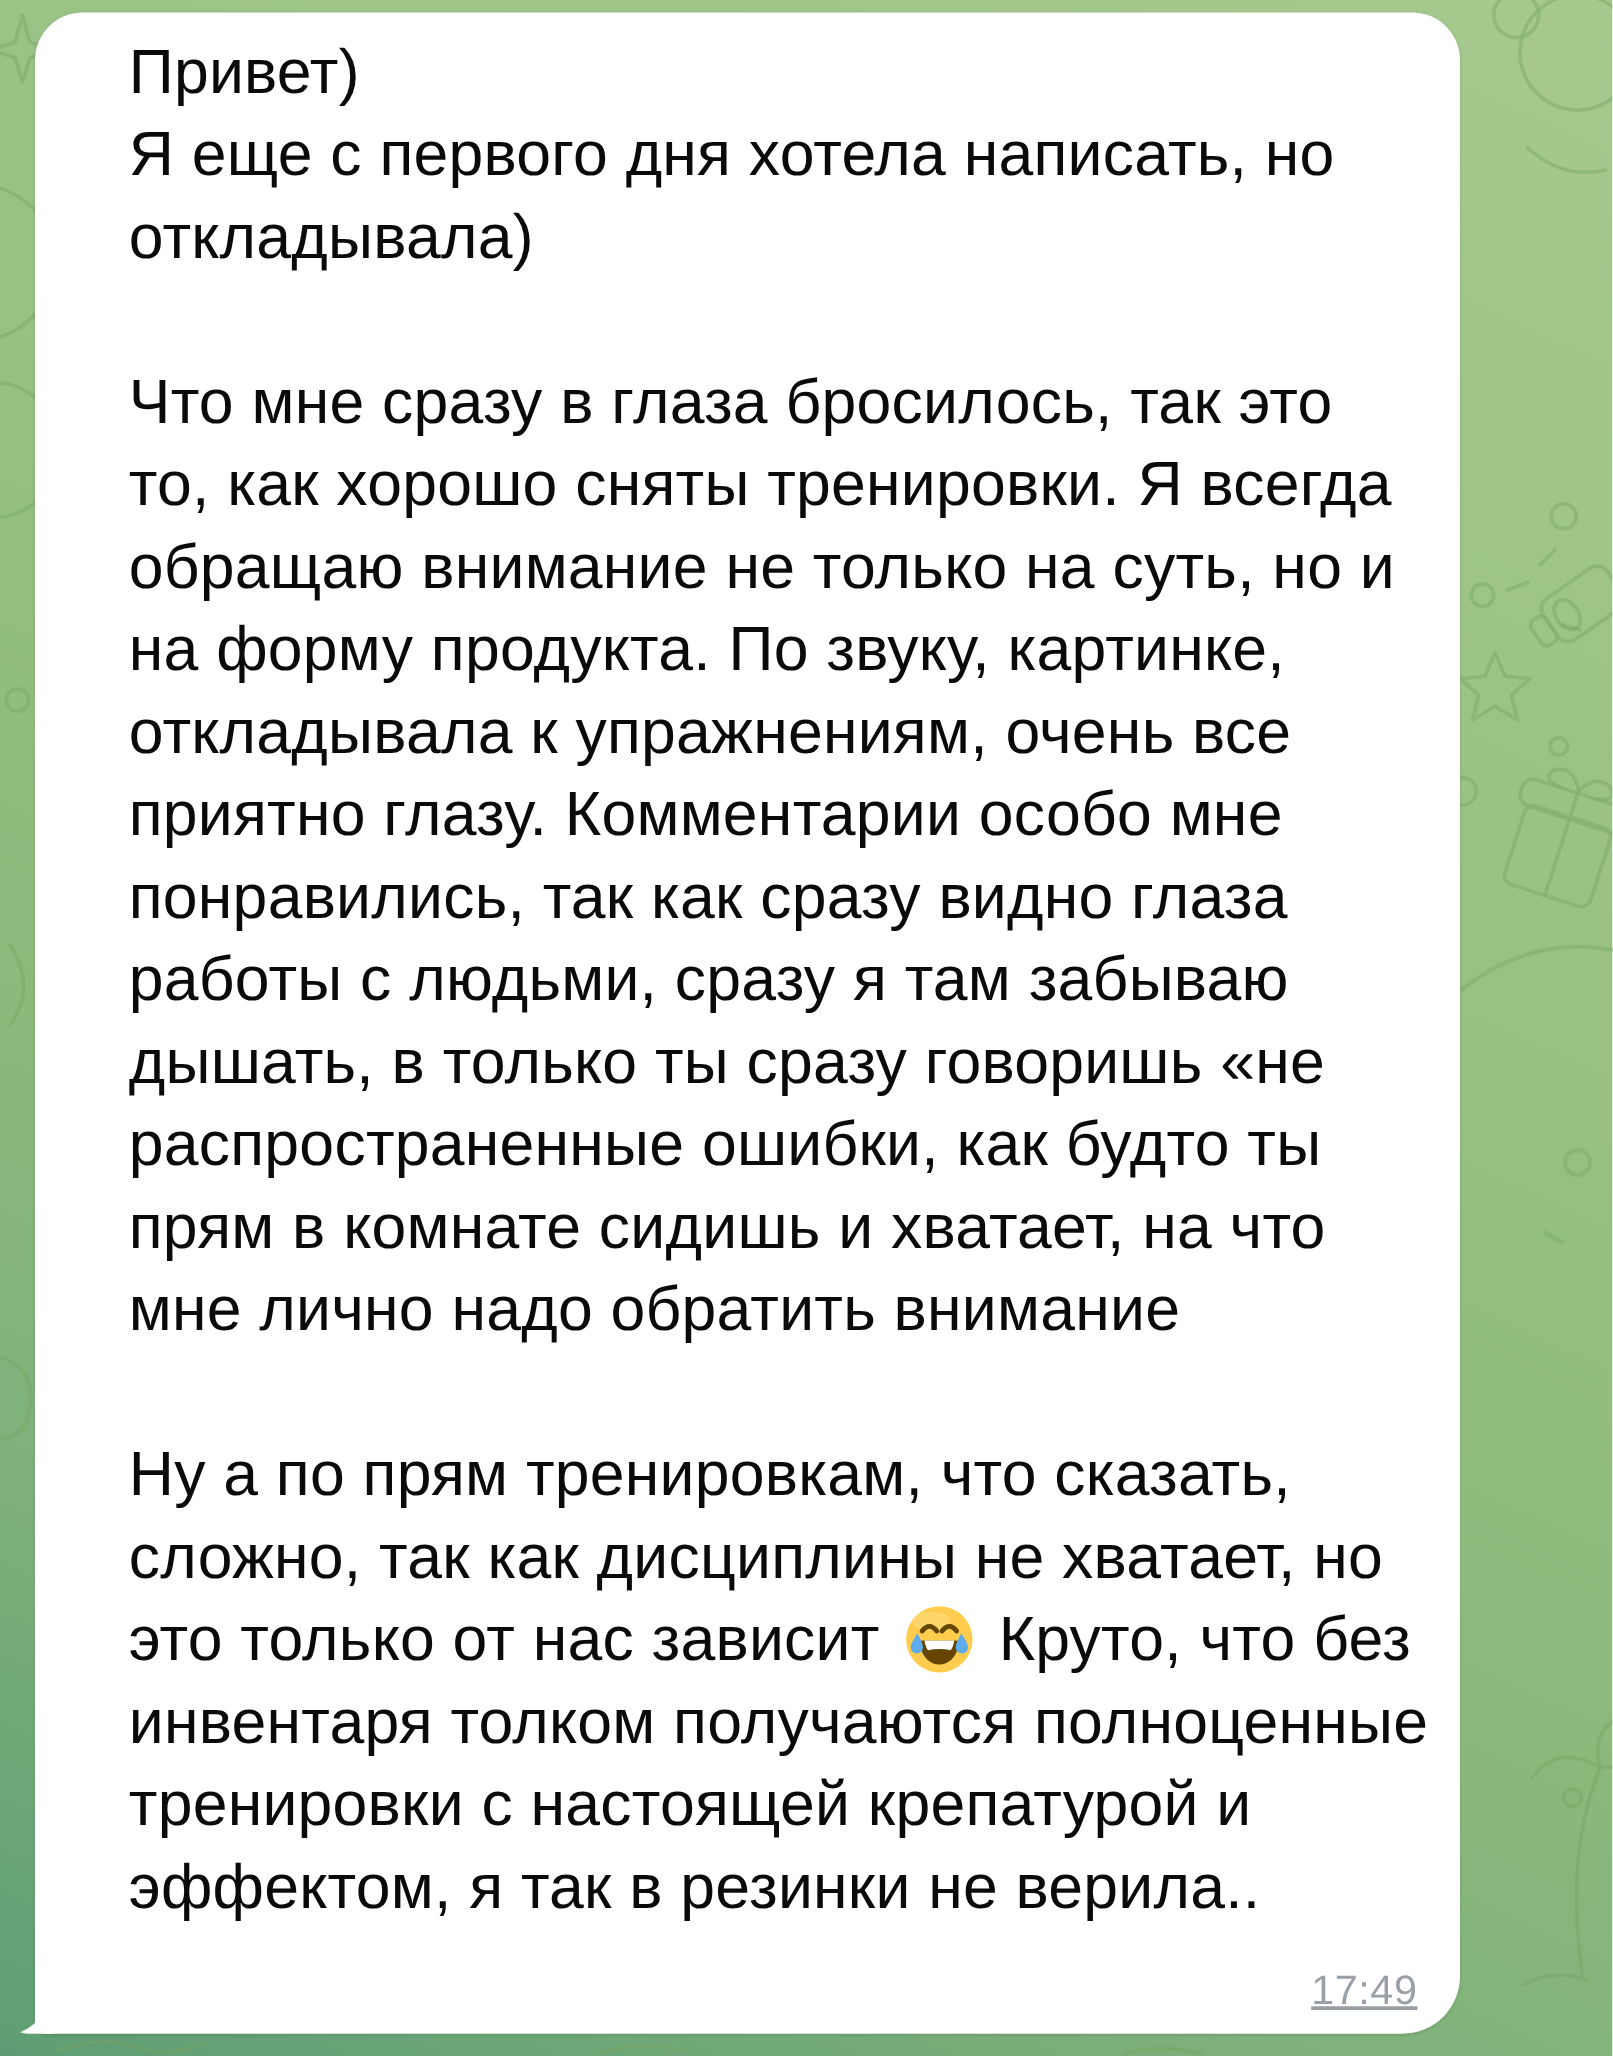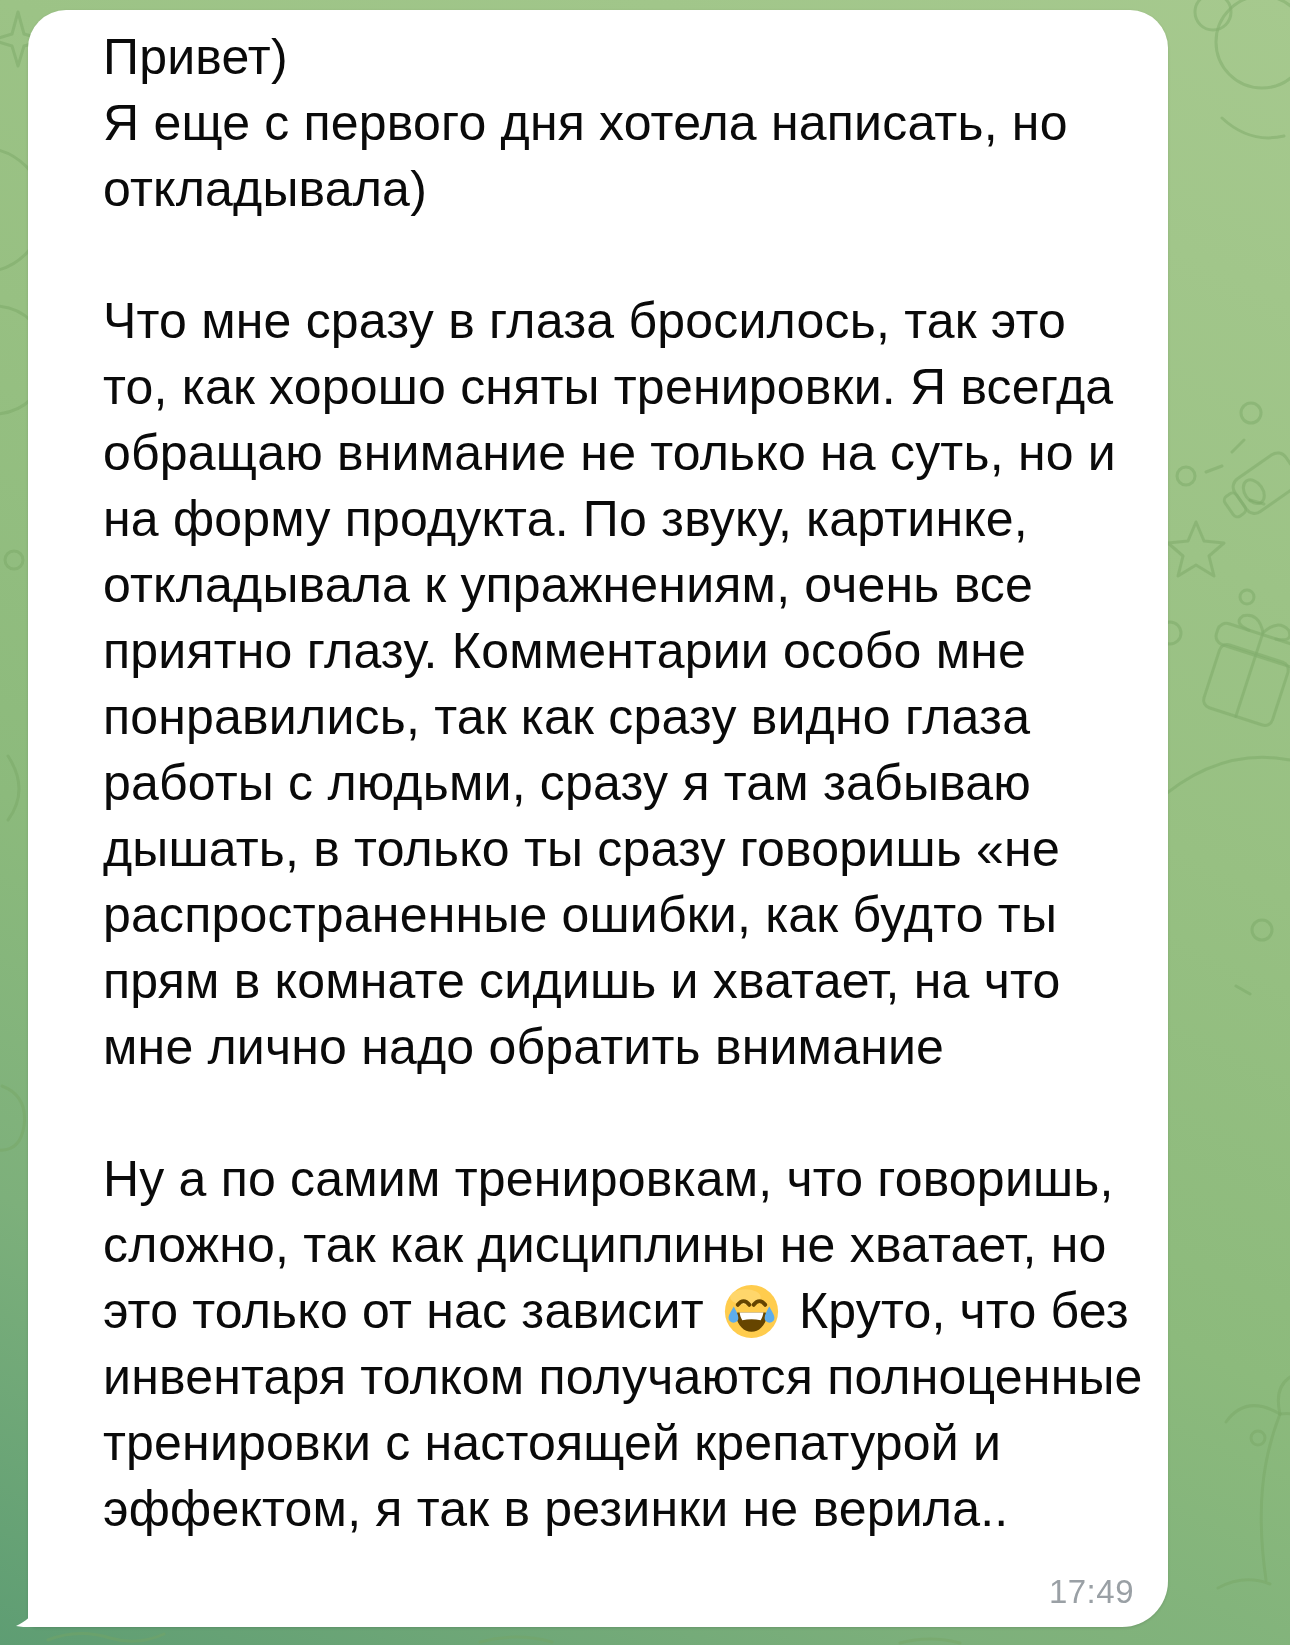--- a/index.html
+++ b/index.html
@@ -30,21 +30,21 @@
     margin-left: 40px;
   }
   .line { height: 66px; white-space: nowrap; overflow: visible; }
   .emoji {
     display: inline-block; width: 55px; height: 55px;
     vertical-align: -11px; margin: 0 6px;
   }
   .emoji svg { width: 100%; height: 100%; display: block; }
   .time {
     position: absolute; right: 34px; bottom: 16px;
-    color: #9aa0a5; font-size: 33px; letter-spacing: 0.5px;
+    color: #9aa0a5; font-size: 33px; letter-spacing: 0.5px; text-decoration: underline;
   }
 </style>
 </head>
 <body>
 
 <div class="screen">
 
   <svg class="pattern" width="1290" height="1645" viewBox="0 0 1290 1645">
 
     <g>
@@ -127,21 +127,21 @@
         <div class="line">на форму продукта. По звуку, картинке,</div>
         <div class="line">откладывала к упражнениям, очень все</div>
         <div class="line">приятно глазу. Комментарии особо мне</div>
         <div class="line">понравились, так как сразу видно глаза</div>
         <div class="line">работы с людьми, сразу я там забываю</div>
         <div class="line">дышать, в только ты сразу говоришь «не</div>
         <div class="line">распространенные ошибки, как будто ты</div>
         <div class="line">прям в комнате сидишь и хватает, на что</div>
         <div class="line">мне лично надо обратить внимание</div>
         <div class="line"></div>
-        <div class="line">Ну а по самим тренировкам, что говоришь,</div>
+        <div class="line">Ну а по прям тренировкам, что сказать,</div>
         <div class="line">сложно, так как дисциплины не хватает, но</div>
         <div class="line">это только от нас зависит <span class="emoji"><svg viewBox="0 0 36 36">
               <circle cx="18" cy="18" r="17.4" fill="#FFCC4D"></circle>
               <ellipse cx="14" cy="8.5" rx="10" ry="5" fill="#FFE08A" opacity="0.5"></ellipse>
               <path d="M7.6 20.6 C9.2 27.6 13.1 31.2 18 31.2 C22.9 31.2 26.8 27.6 28.4 20.6 C28.7 19.4 27.9 18.6 26.7 18.6 L9.3 18.6 C8.1 18.6 7.3 19.4 7.6 20.6 Z" fill="#664500"></path>
               <path d="M10.2 18.6 L25.8 18.6 C25.5 20.6 24.9 22.3 24 23.7 C20.2 22.8 15.8 22.8 12 23.7 C11.1 22.3 10.5 20.6 10.2 18.6 Z" fill="#FFFFFF"></path>
               <path d="M9 13.6 q3.8 -4.8 7.6 0" stroke="#664500" stroke-width="2.6" fill="none" stroke-linecap="round"></path>
               <path d="M19.4 13.6 q3.8 -4.8 7.6 0" stroke="#664500" stroke-width="2.6" fill="none" stroke-linecap="round"></path>
               <path d="M6.4 14.8 C4.6 18.2 3 20.2 3 22.2 A3.2 3.2 0 0 0 9.4 22.2 C9.4 20.2 8 17.8 6.4 14.8 Z" fill="#5DADEC"></path>
               <path d="M29.6 14.8 C31.4 18.2 33 20.2 33 22.2 A3.2 3.2 0 0 1 26.6 22.2 C26.6 20.2 28 17.8 29.6 14.8 Z" fill="#5DADEC"></path>

